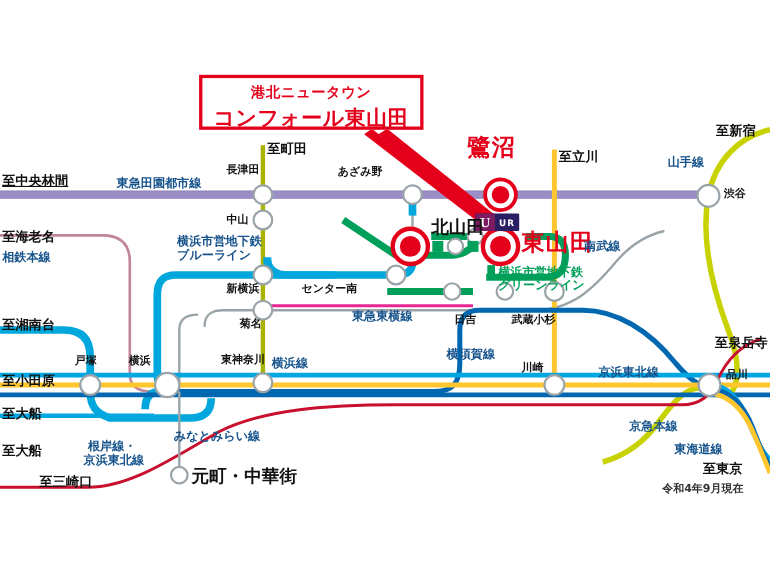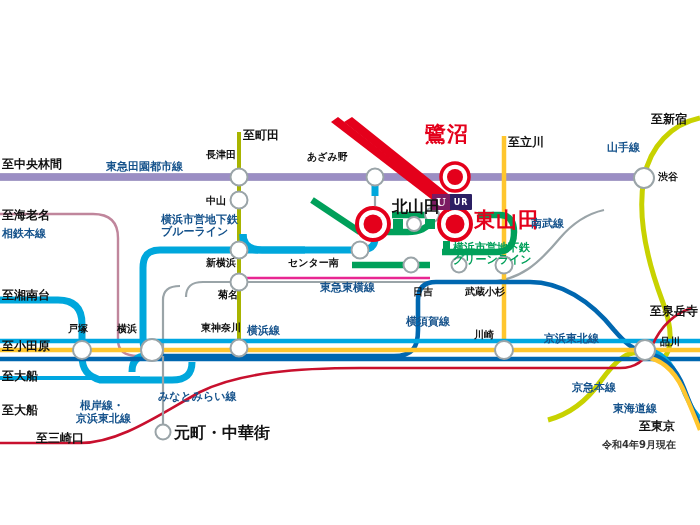--- a/index.html
+++ b/index.html
@@ -226,20 +226,24 @@
       <rect x="425" y="219" width="10" height="10" fill="#00a05a"></rect>
     </g>
 
     <g>
       <path d="M338,117 L455,208 L448,212 L331,122 Z" fill="#e4001b"></path>
       <path d="M352,117 L462,205 L455,210 L344,122 Z" fill="#e4001b"></path>
     </g>
 
   </svg>
 
+  <div id="callout">
+    <span class="c1">港北ニュータウン</span>
+    <span class="c2">コンフォール東山田</span>
+  </div>
 
   <div id="ur-badge">
     <span class="ur-u">U</span>
     <span class="ur-t">UR</span>
   </div>
 
   <div class="lbl red-sta" style="left:425px;top:124px;">鷺沼</div>
 
 
   <div class="lbl red-sta" style="left:474px;top:210px;">東山田</div>
@@ -247,21 +251,21 @@
   <div class="lbl sta-name" style="left:206px;top:150px;">長津田</div>
 
   <div class="lbl sta-name" style="left:307px;top:152px;">あざみ野</div>
 
   <div class="lbl sta-name sm" style="left:392px;top:199px;">北山田</div>
 
   <div class="lbl sta-name" style="left:226px;top:196px;transform:translateX(-100%);">中山</div>
 
   <div class="lbl sta-name" style="left:206px;top:258px;">新横浜</div>
 
-  <div class="lbl sta-name" style="left:288px;top:258px;">センター南</div>
+  <div class="lbl sta-name" style="left:274px;top:258px;">センター南</div>
 
   <div class="lbl sta-name" style="left:218px;top:290px;">菊名</div>
 
   <div class="lbl sta-name" style="left:201px;top:323px;">東神奈川</div>
 
   <div class="lbl sta-name" style="left:117px;top:324px;">横浜</div>
 
   <div class="lbl sta-name" style="left:68px;top:324px;">戸塚</div>
 
   <div class="lbl sta-name sm" style="left:174px;top:425px;">元町・中華街</div>
@@ -269,21 +273,21 @@
   <div class="lbl sta-name" style="left:413px;top:287px;">日吉</div>
 
   <div class="lbl sta-name" style="left:465px;top:287px;">武蔵小杉</div>
 
   <div class="lbl sta-name" style="left:494px;top:330px;transform:translateX(-100%);">川崎</div>
 
   <div class="lbl sta-name" style="left:660px;top:337px;">品川</div>
 
   <div class="lbl sta-name" style="left:658px;top:172px;">渋谷</div>
 
-  <div class="lbl dest" style="left:2px;top:158px;">至中央林間</div>
+  <div class="lbl dest" style="left:2px;top:158px;text-decoration:underline;">至中央林間</div>
 
   <div class="lbl dest" style="left:243px;top:129px;">至町田</div>
 
   <div class="lbl dest" style="left:2px;top:209px;">至海老名</div>
 
   <div class="lbl dest" style="left:2px;top:289px;">至湘南台</div>
 
   <div class="lbl dest" style="left:2px;top:340px;">至小田原</div>
 
   <div class="lbl dest" style="left:2px;top:370px;">至大船</div>

